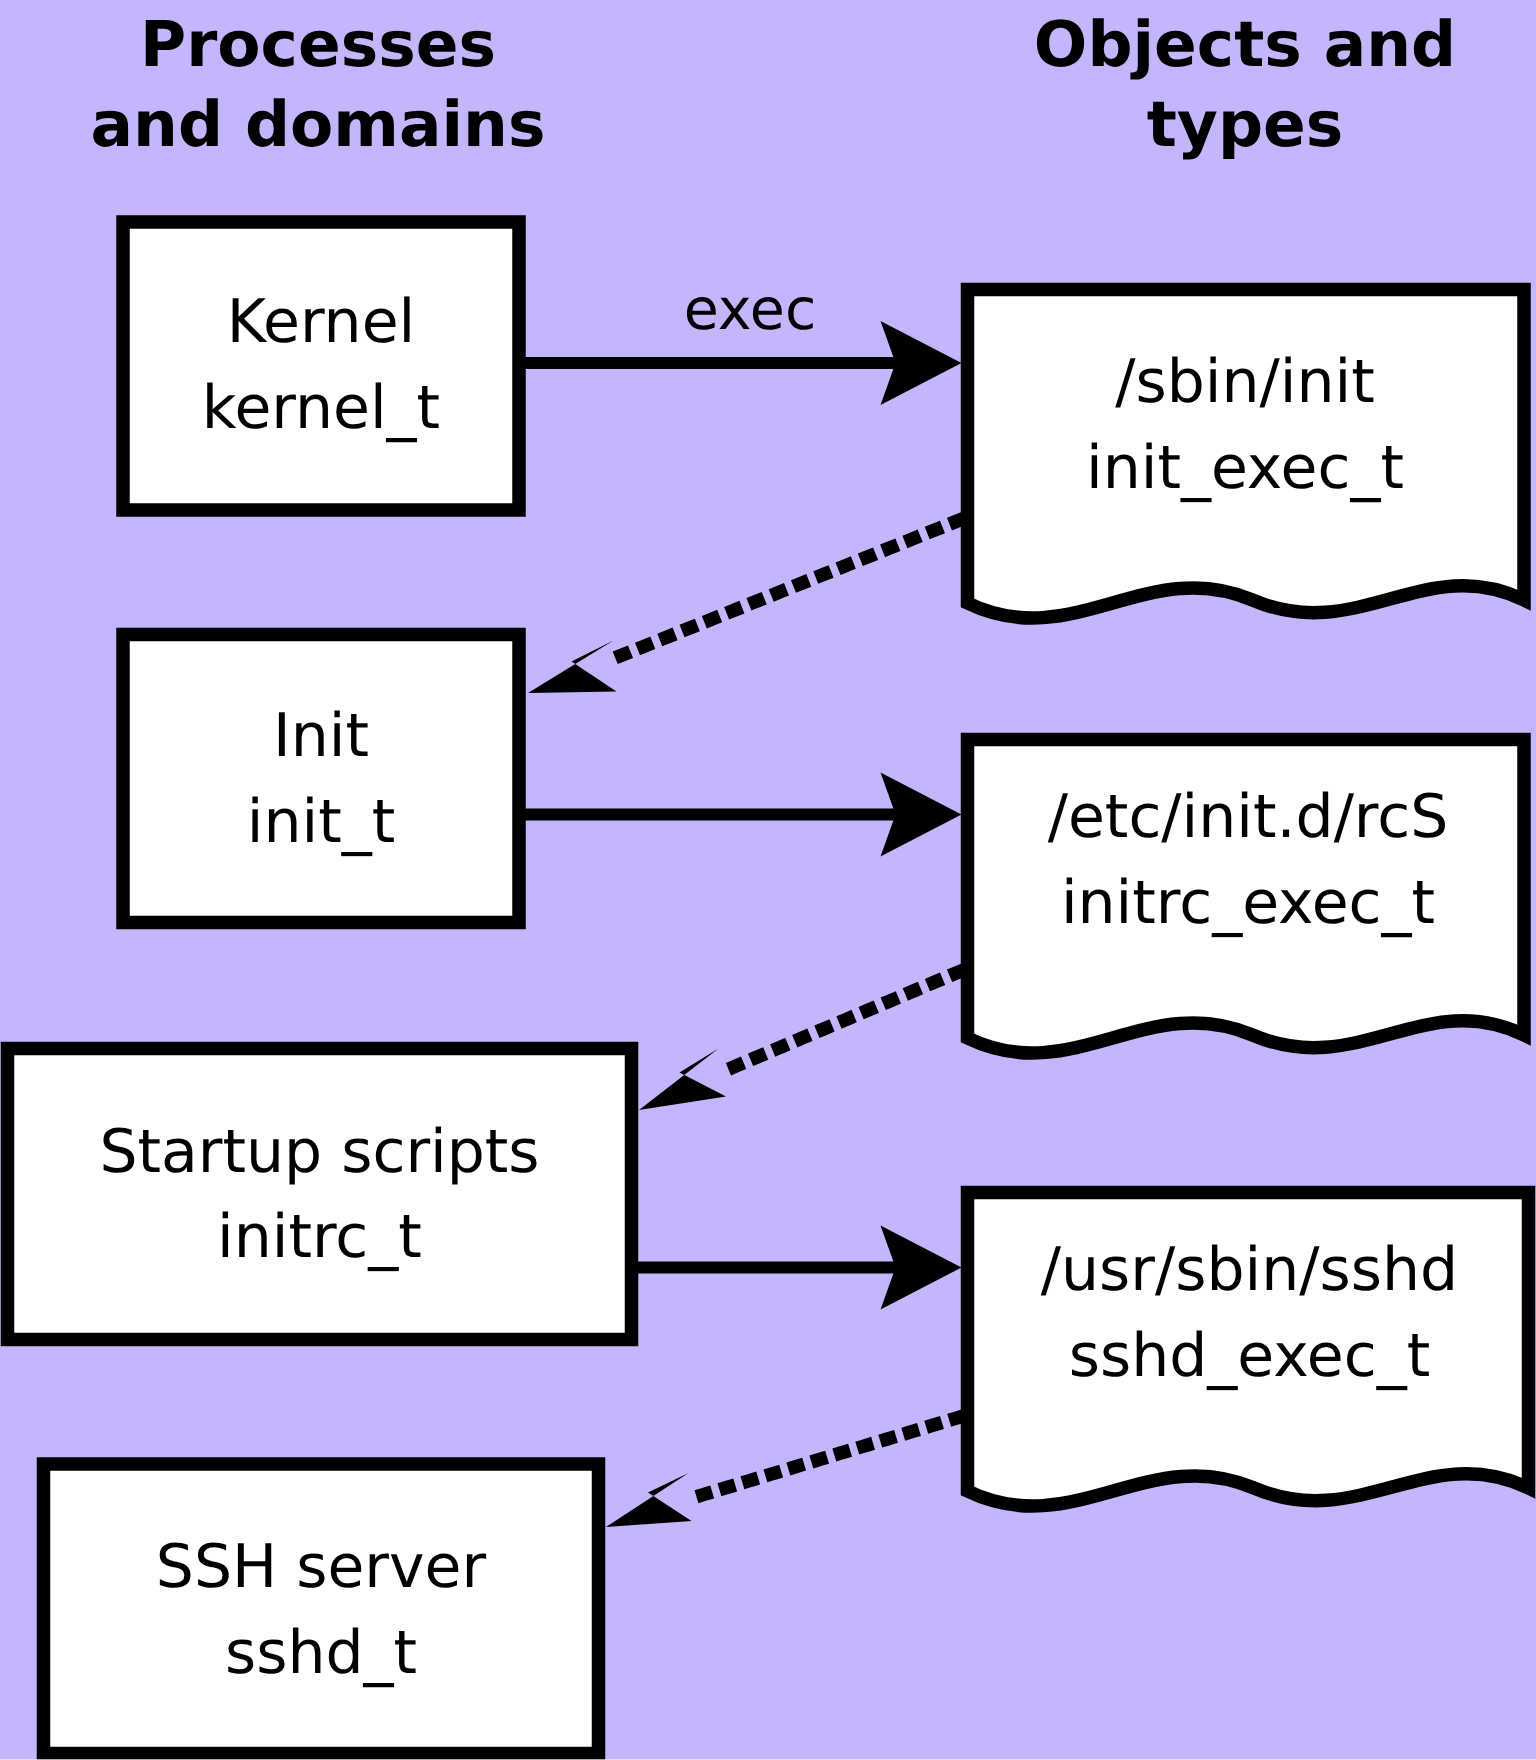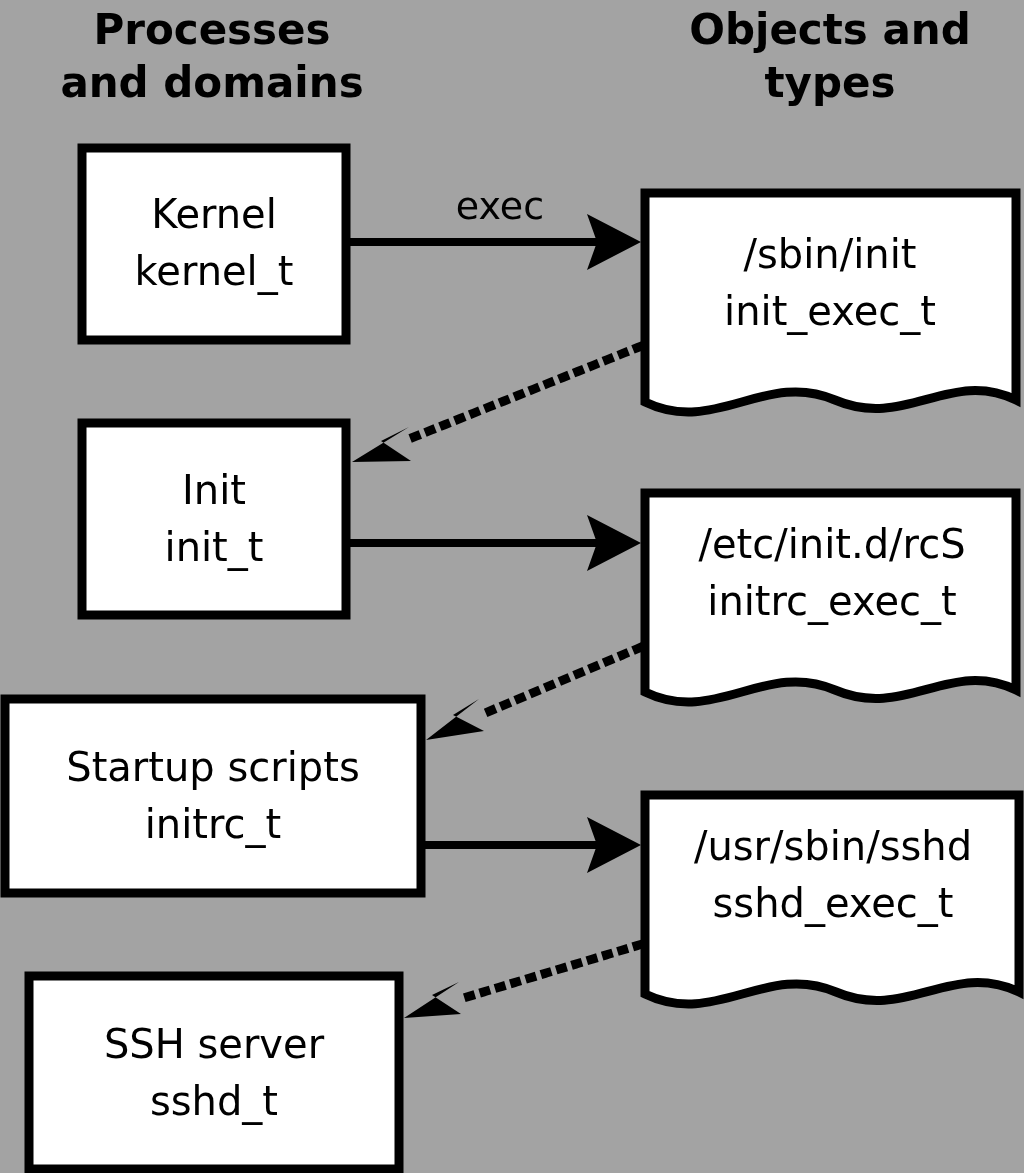--- a/index.html
+++ b/index.html
@@ -7,21 +7,21 @@
     padding: 0;
     background: #ffffff;
   }
   body {
     font-family: "DejaVu Sans", "Liberation Sans", sans-serif;
   }
   #diagram-root {
     position: relative;
     width: 1024px;
     height: 1173px;
-    background: #a3a3a3;
+    background: #c4b5fd;
     overflow: hidden;
   }
   svg.canvas {
     display: block;
     width: 1024px;
     height: 1173px;
   }
   .col-title {
     font-family: "DejaVu Sans", "Liberation Sans", sans-serif;
     font-weight: bold;

